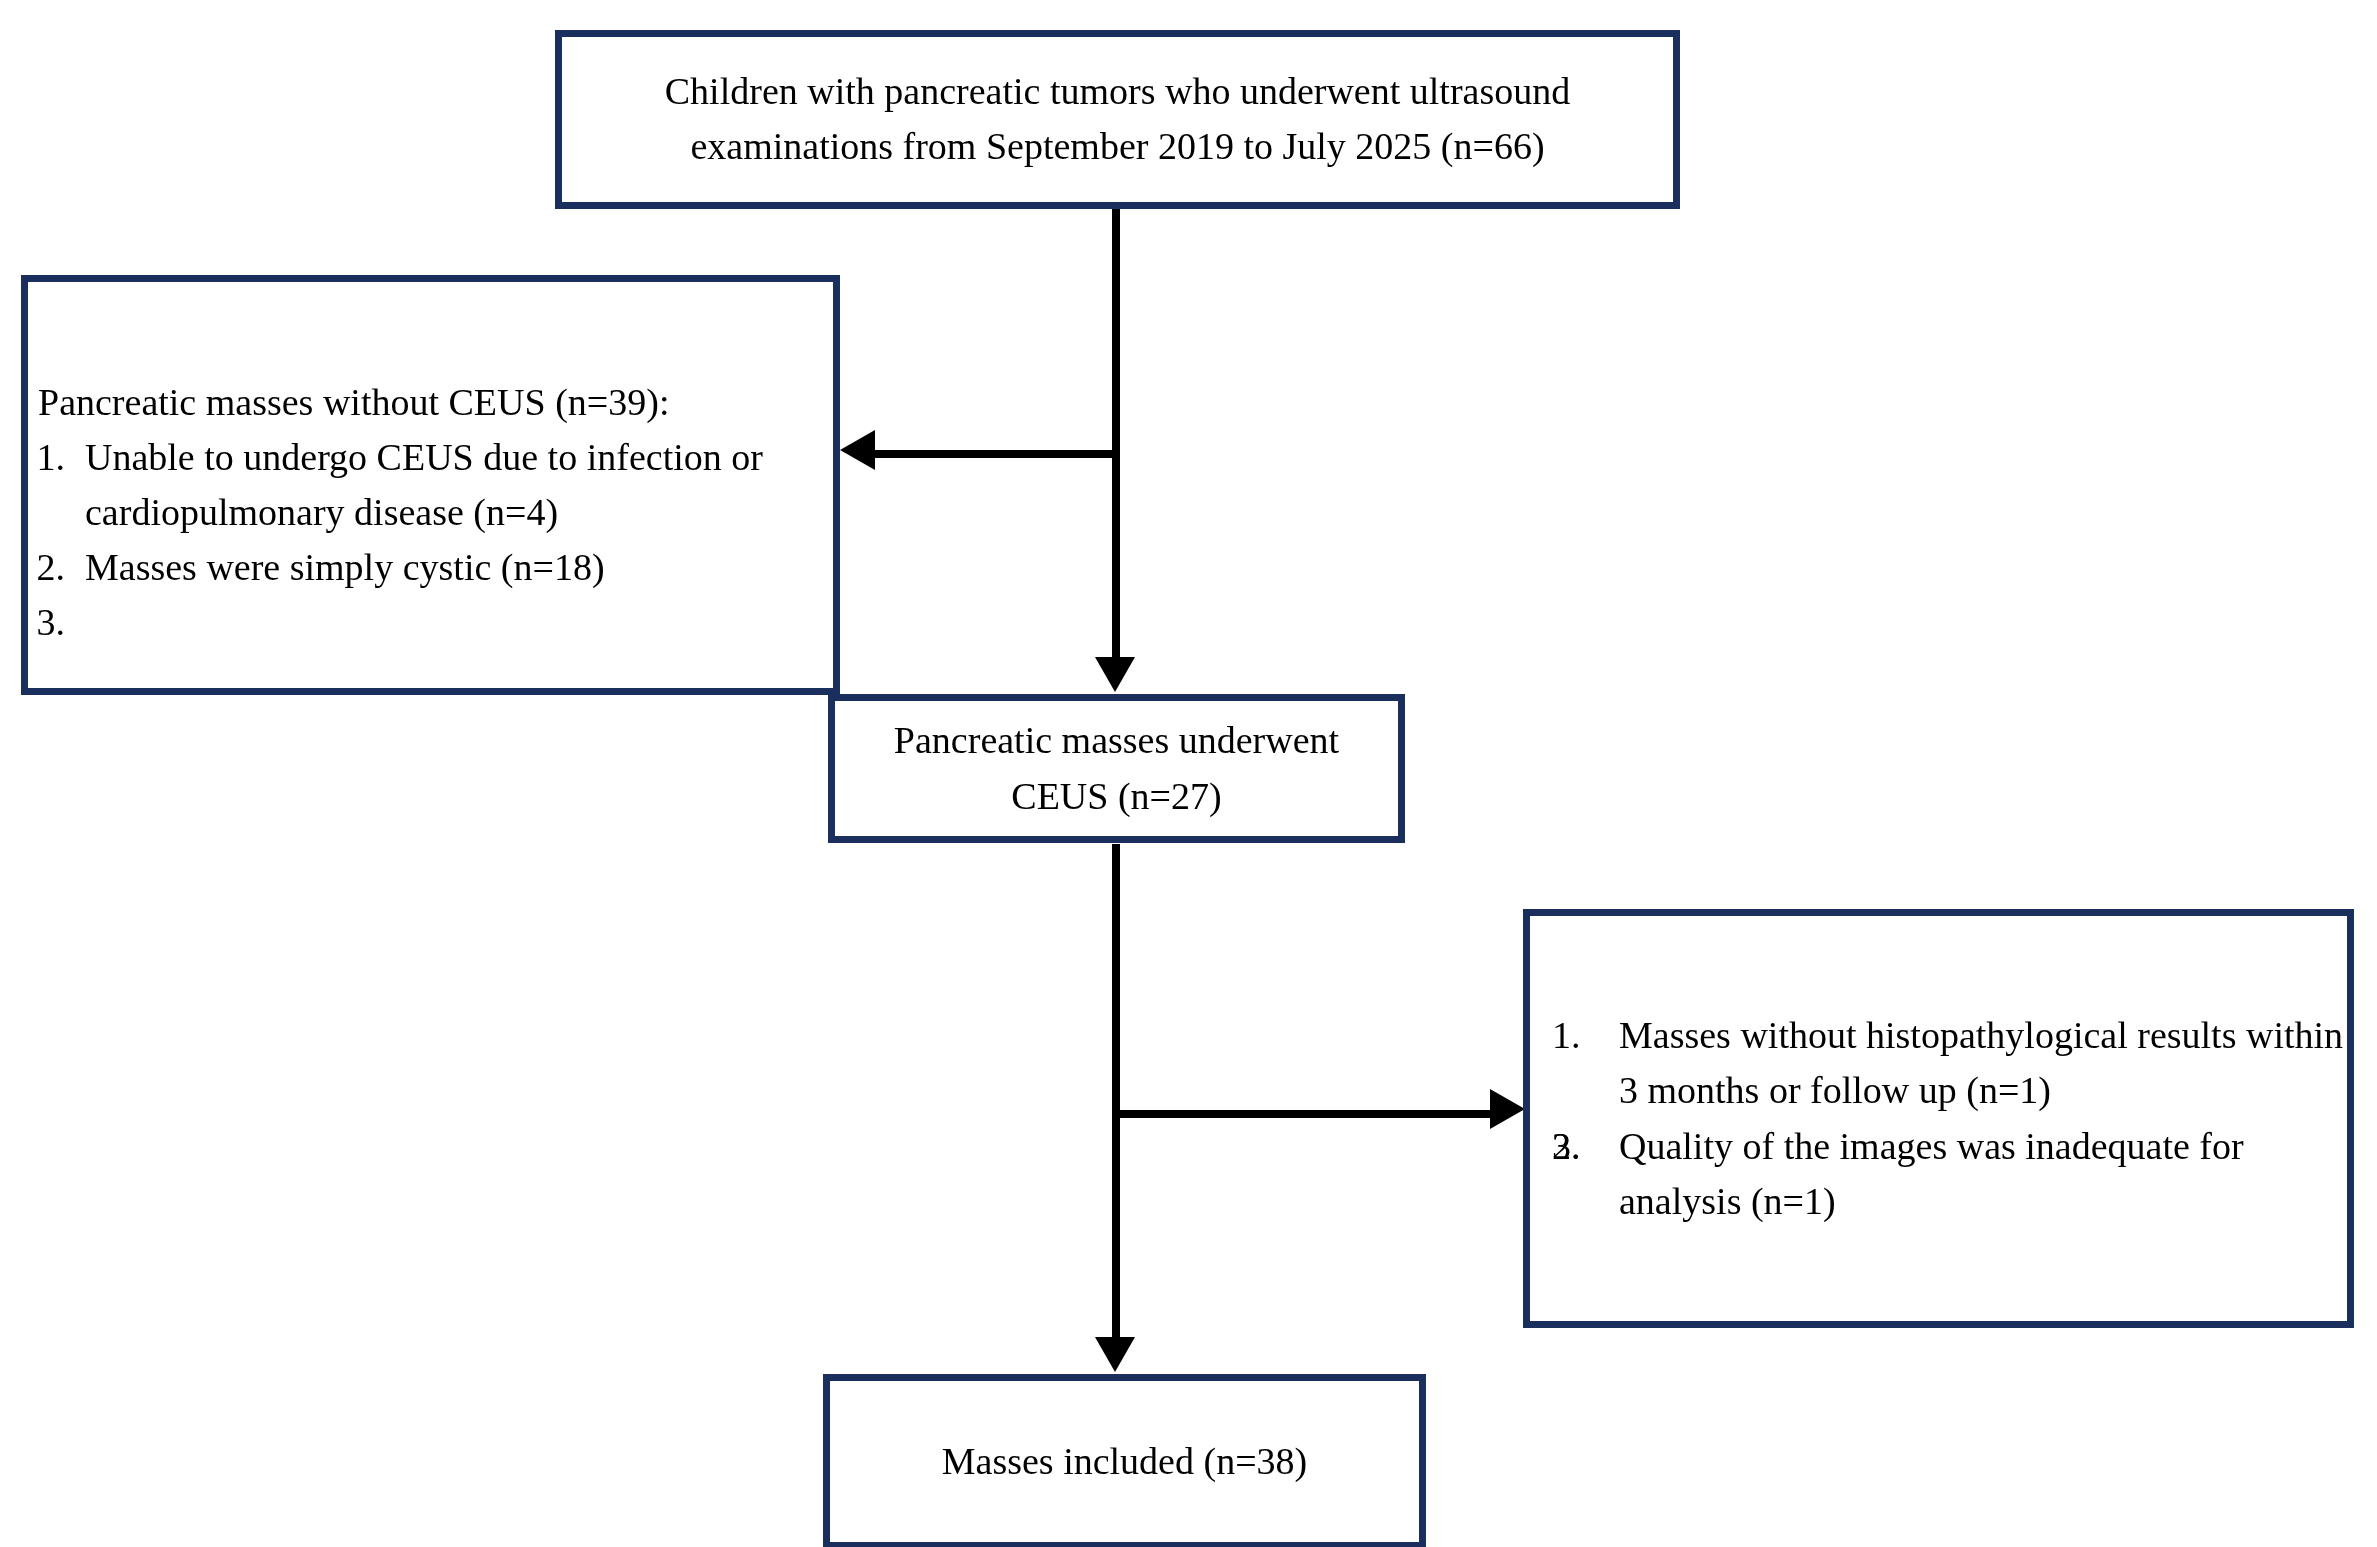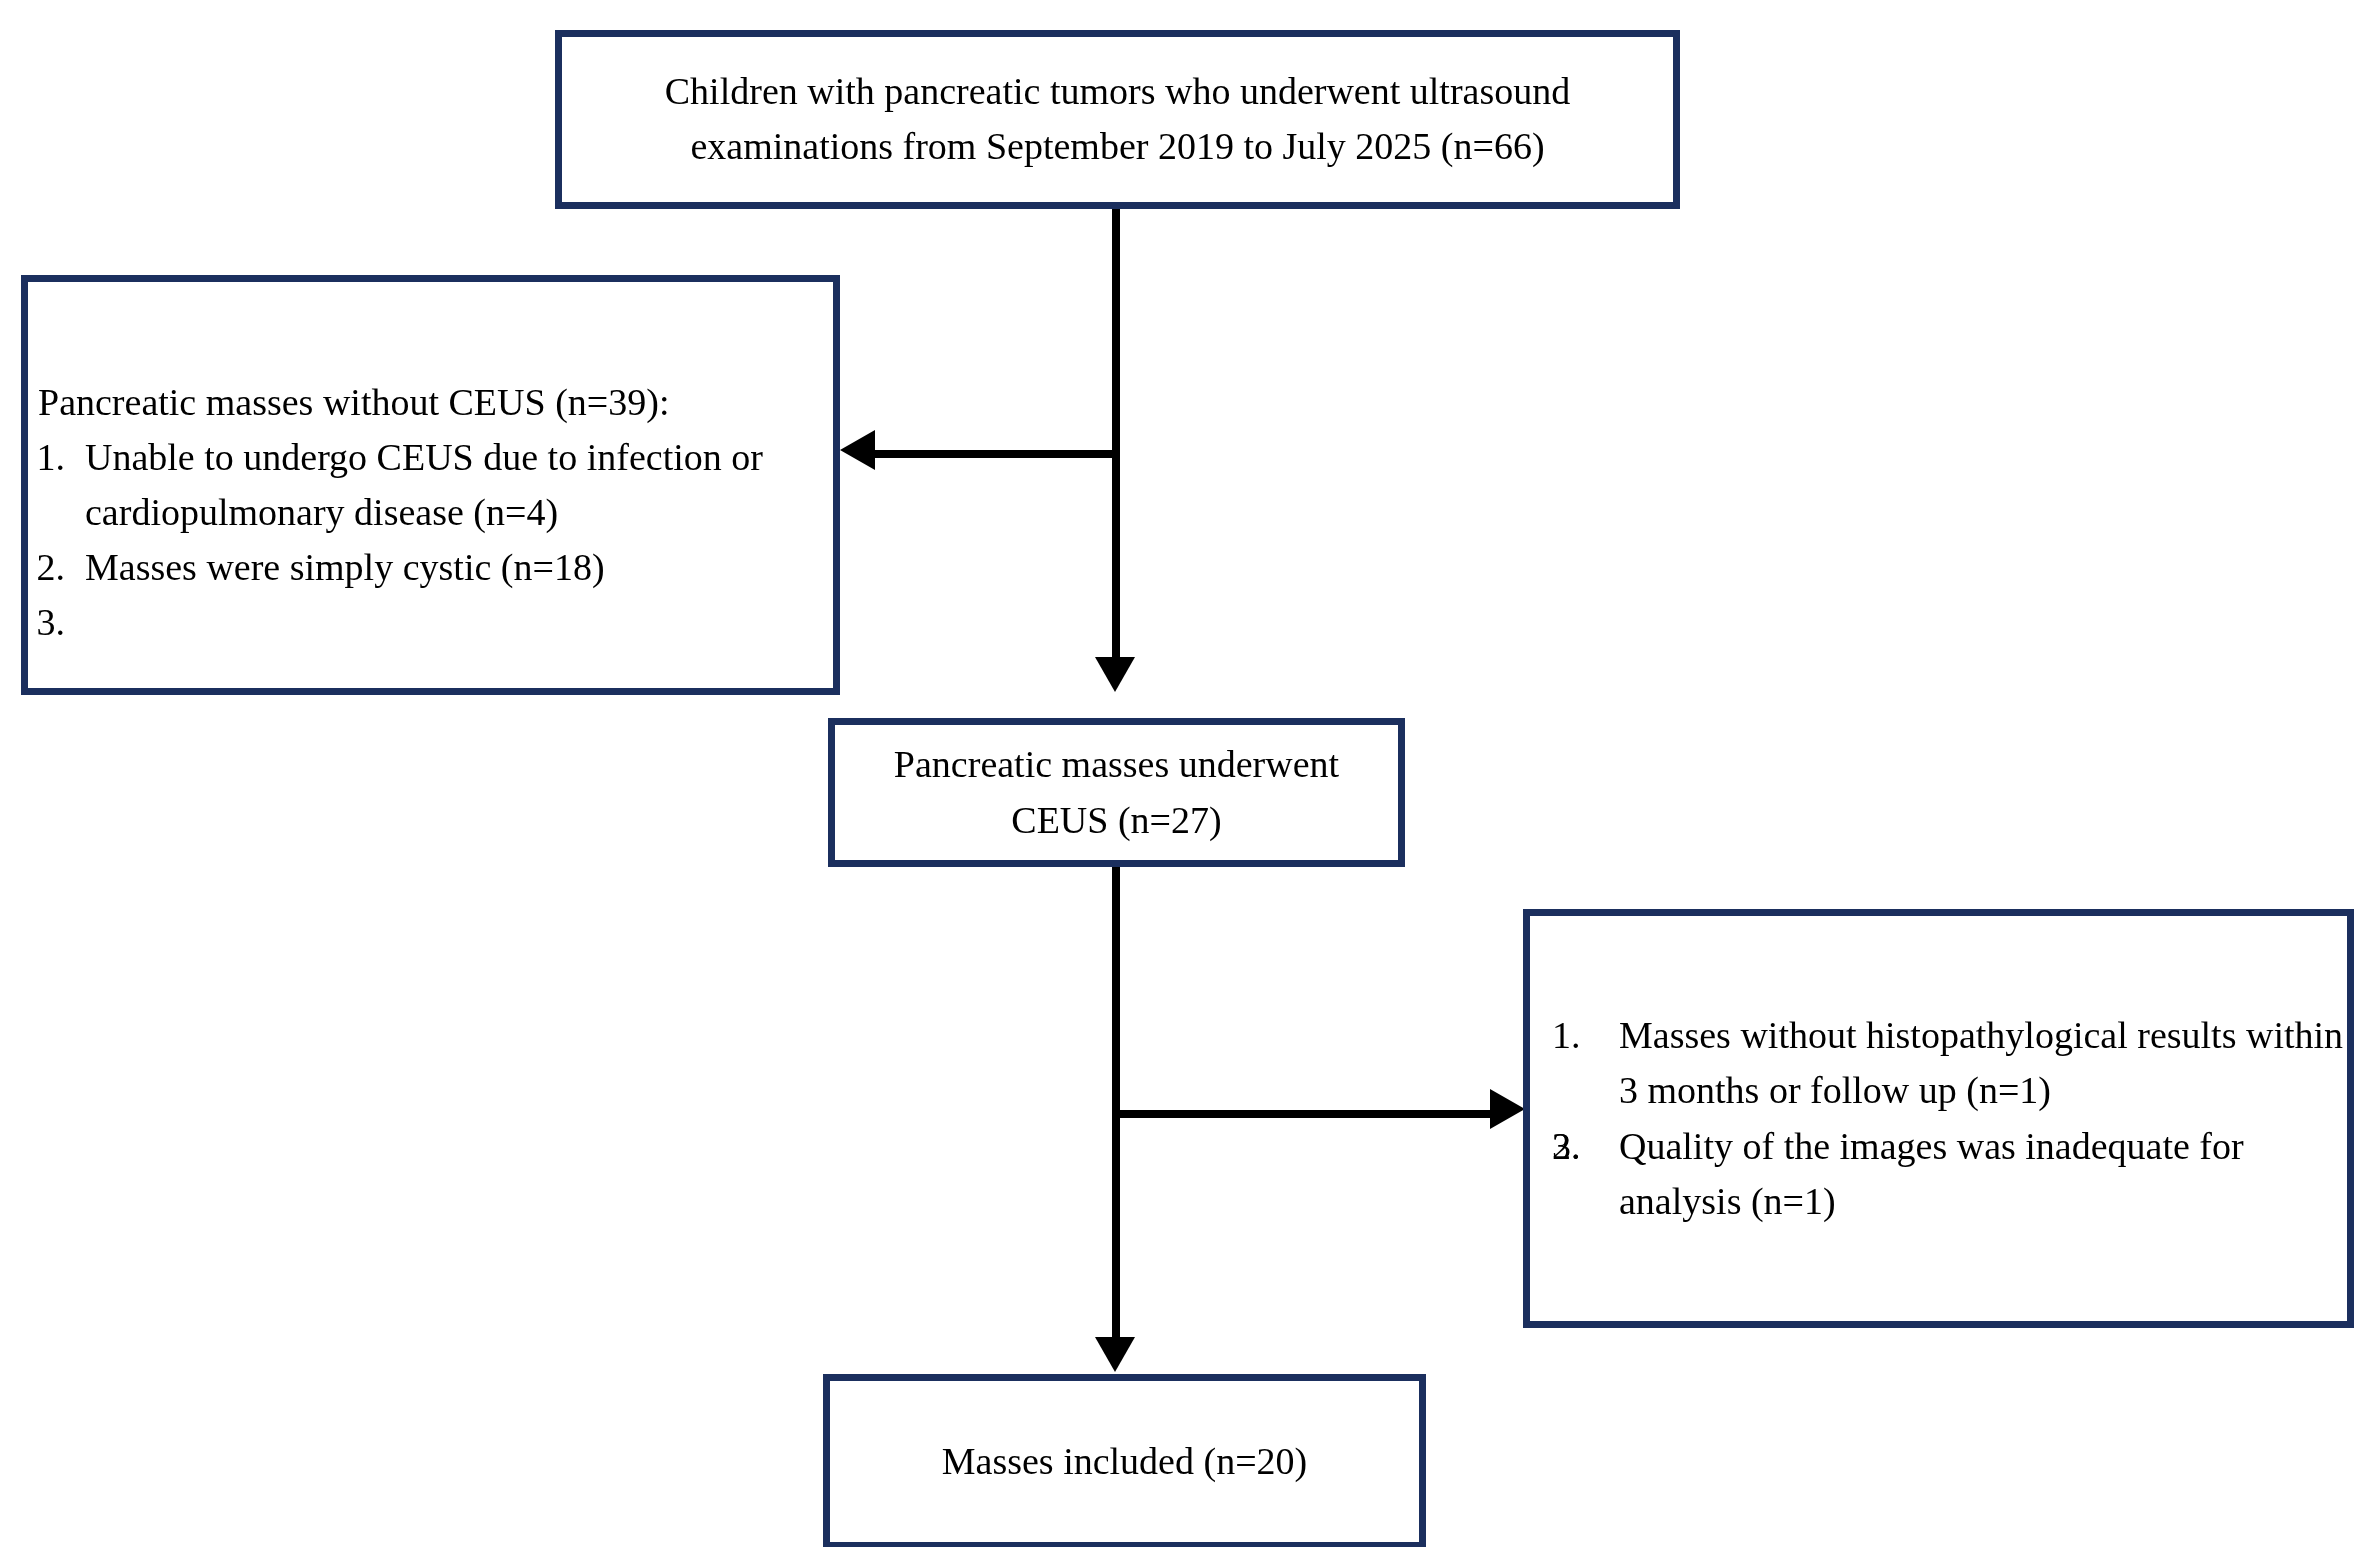--- a/index.html
+++ b/index.html
@@ -151,21 +151,21 @@
           <span class="marker">2.</span>
           <span>Masses were simply cystic (n=18)</span>
         </li>
         <li>
           <span class="marker">3.</span>
         </li>
       </ol>
     </div>
   </div>
 
-  <div class="node box-middle" style="left:828px; top:712px; width:577px; height:149px;">
+  <div class="node box-middle" style="left:828px; top:688px; width:577px; height:149px;">
     <div class="node-inner">
       <div class="center-text">Pancreatic masses underwent CEUS (n=27)</div>
     </div>
   </div>
 
   <div class="node box-right" style="left:1523px; top:903px; width:831px; height:419px;">
     <div class="node-inner">
       <ol class="items">
         <li>
           <span class="marker">1.</span>
@@ -177,18 +177,18 @@
         <li>
           <span class="marker">3.</span>
           <span>Quality of the images was inadequate for analysis (n=1)</span>
         </li>
       </ol>
     </div>
   </div>
 
   <div class="node box-bottom" style="left:823px; top:1368px; width:603px; height:175px;">
     <div class="node-inner">
-      <div class="center-text">Masses included (n=20)</div>
+      <div class="center-text">Masses included (n=38)</div>
     </div>
   </div>
 
 </div>
 
 
 </body></html>

